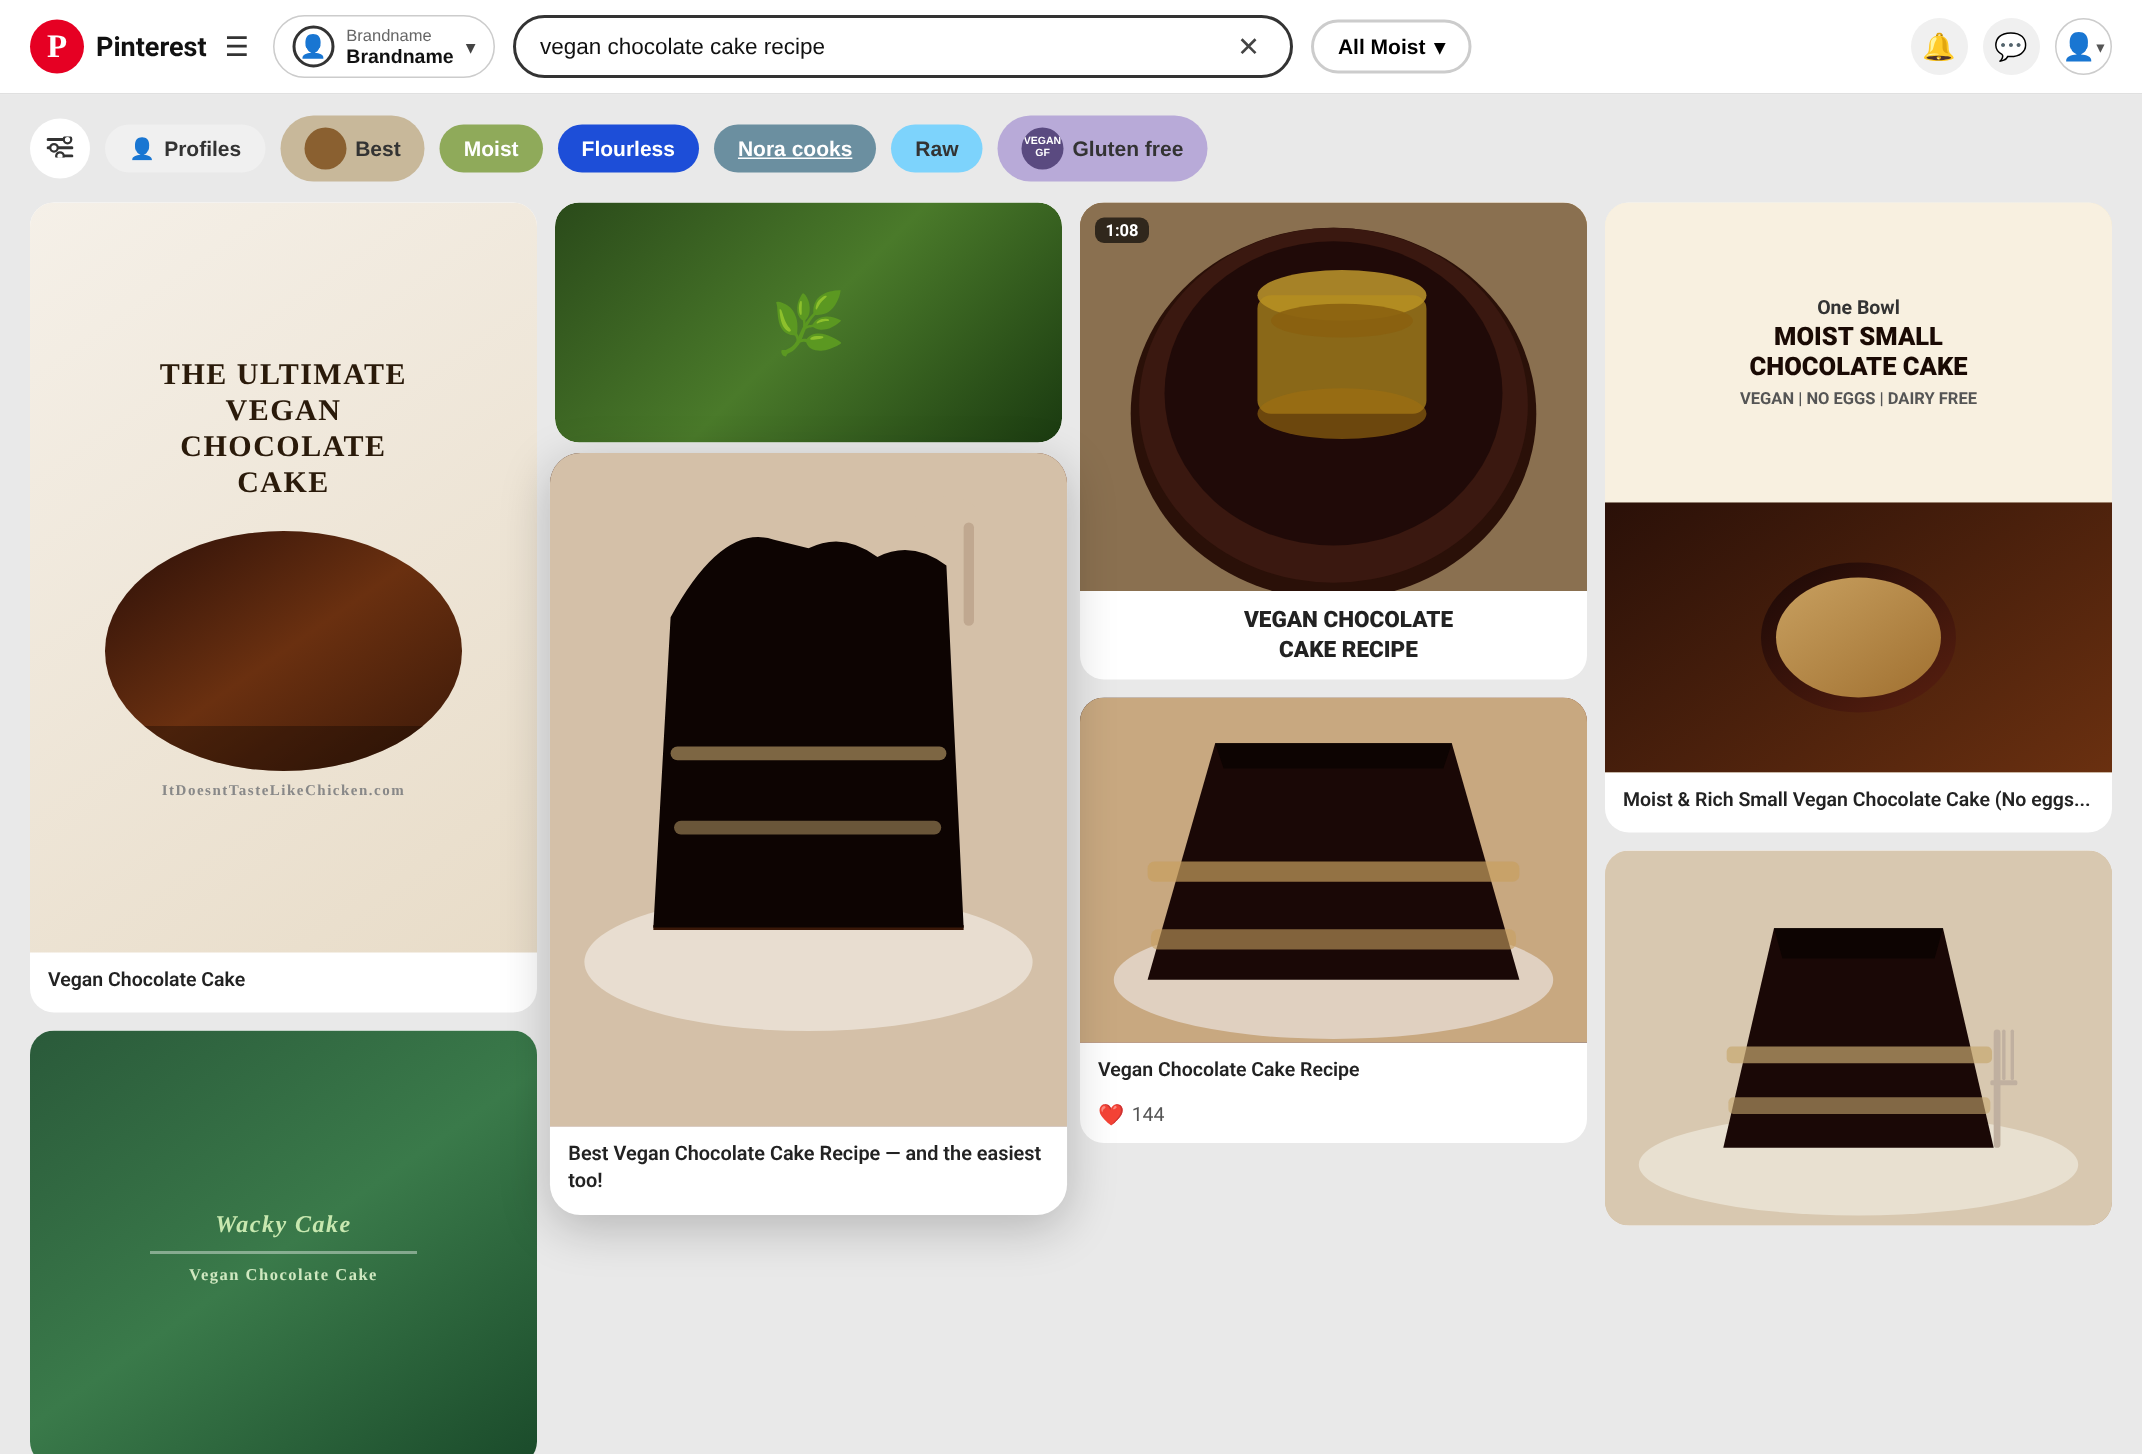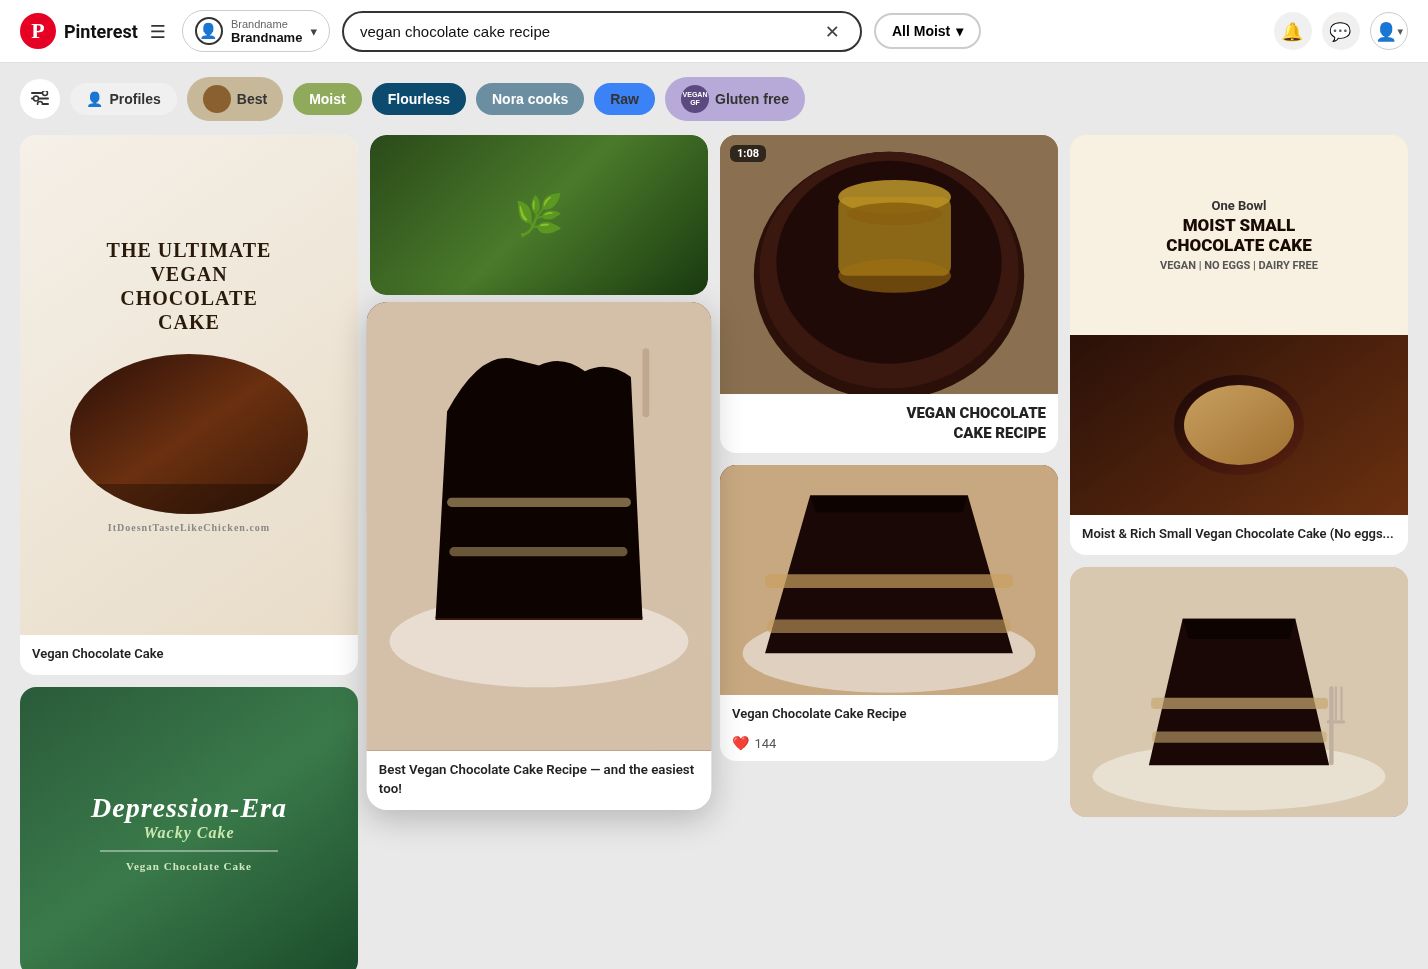--- a/index.html
+++ b/index.html
@@ -153,23 +153,23 @@
     .filter-sliders {
       background: #fff;
       width: 40px; height: 40px;
       border-radius: 50%;
       display: flex; align-items: center; justify-content: center;
       cursor: pointer;
     }
     .chip-profiles { background: #f0f0f0; color: #333; }
     .chip-best { background: #c8b89a; color: #333; }
     .chip-moist { background: #8faa5a; color: #fff; }
-    .chip-flourless { background: #0c4a6e; color: #fff; }
-    .chip-noracooks { background: #6b8fa0; color: #fff; }
-    .chip-raw { background: #3b82f6; color: #333; }
+    .chip-flourless { background: #1d4ed8; color: #fff; }
+    .chip-noracooks { background: #6b8fa0; color: #fff; text-decoration: underline; }
+    .chip-raw { background: #7dd3fc; color: #333; }
     .chip-glutenfree { background: #b8aad8; color: #333; }
     .chip-img {
       width: 28px; height: 28px;
       border-radius: 50%;
       overflow: hidden;
       background: #8a6a3a;
       display: flex; align-items: center; justify-content: center;
       font-size: 10px;
       color: #fff;
     }
@@ -367,21 +367,20 @@
         </div>
         <div style="font-size:10px;color:#888;margin-top:8px;">ItDoesntTasteLikeChicken.com</div>
       </div>
     </div>
     <div class="pin-caption">Vegan Chocolate Cake</div>
   </div>
 
   <div class="pin-card">
     <div class="pin-img-placeholder cake-green" style="height:290px;">
       <div class="text-overlay">
-        <div class="text-card-green" style="font-style:italic;font-size:28px;font-family:Georgia,serif;">Depression-Era</div>
         <div style="color:#c8e8b0;font-size:16px;font-style:italic;font-family:Georgia,serif;">Wacky Cake</div>
         <div style="width:60%;height:2px;background:rgba(255,255,255,0.4);margin:8px 0;"></div>
         <div style="color:#d0e8c0;font-size:11px;text-align:center;">Vegan Chocolate Cake</div>
       </div>
     </div>
   </div>
 
   <div class="pin-card">
     <div style="height:160px;background:linear-gradient(135deg,#2a4a1a,#4a7a2a,#1a3a10);border-radius:16px;display:flex;align-items:center;justify-content:center;">
       <div style="font-size:40px;">🌿</div>
@@ -425,21 +424,21 @@
         <ellipse cx="150" cy="148" rx="100" ry="90" fill="#1a0806" opacity="0.8"></ellipse>
 
         <ellipse cx="155" cy="90" rx="50" ry="15" fill="#c8a030" opacity="0.8"></ellipse>
         <rect x="105" y="90" width="100" height="70" rx="8" fill="#b89020" opacity="0.7"></rect>
         <ellipse cx="155" cy="160" rx="50" ry="15" fill="#a07010" opacity="0.6"></ellipse>
 
         <ellipse cx="155" cy="105" rx="42" ry="10" fill="#8a6010" opacity="0.9"></ellipse>
       </svg>
       <div class="video-badge">1:08</div>
     </div>
-    <div style="padding:10px 12px;font-size:15px;font-weight:900;text-transform:uppercase;text-align:right;color:#222;line-height:1.3;margin-left:20px;">
+    <div style="padding:10px 12px;font-size:15px;font-weight:900;text-transform:uppercase;text-align:center;color:#222;line-height:1.3;margin-left:20px;">
       VEGAN CHOCOLATE<br>CAKE RECIPE
     </div>
   </div>
 
   <div class="pin-card">
     <div class="pin-img-placeholder cake-slice" style="height:230px;">
       <svg width="100%" height="100%" viewBox="0 0 300 230" style="position:absolute;top:0;left:0;" preserveAspectRatio="xMidYMid slice">
         <rect width="300" height="230" fill="#c8a880"></rect>
 
         <ellipse cx="150" cy="180" rx="130" ry="35" fill="#e0d0c0"></ellipse>

